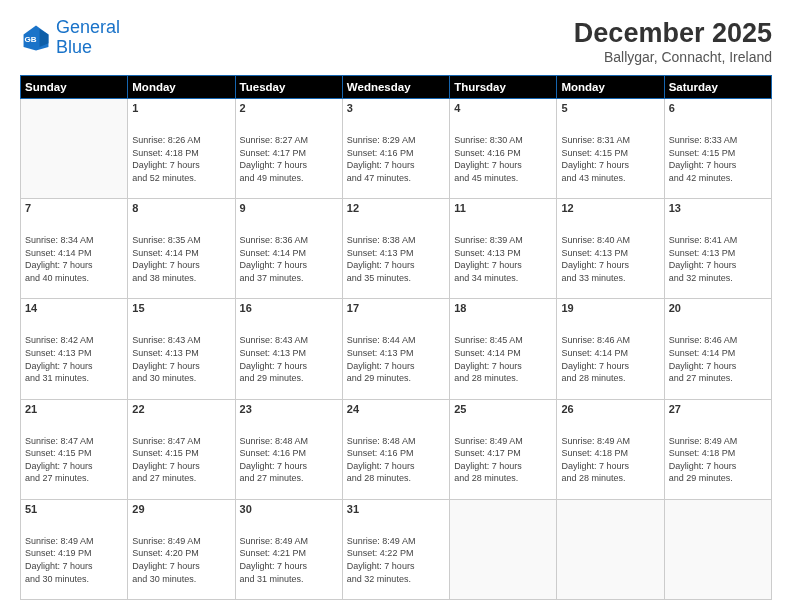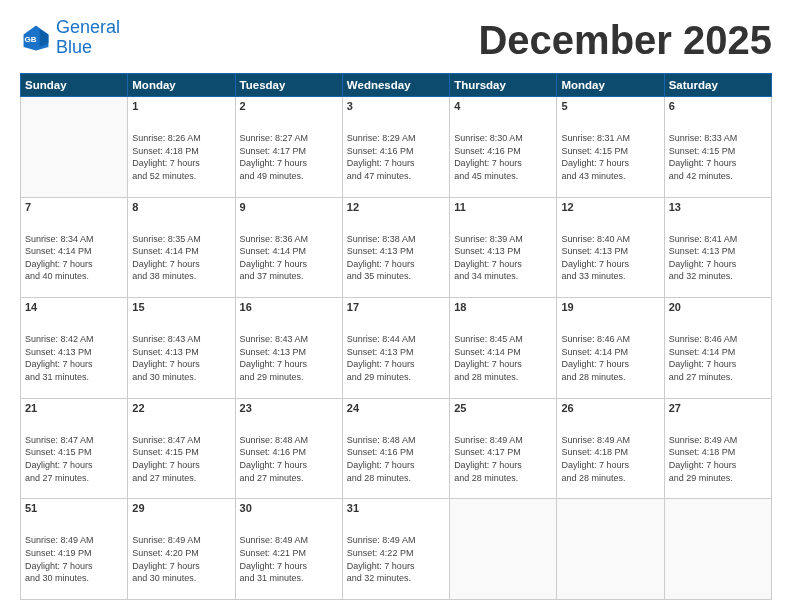--- a/index.html
+++ b/index.html
@@ -38,37 +38,37 @@
       color: #1a73c9;
     }
     .logo-icon {
       width: 32px;
       height: 32px;
     }
     .title-block {
       text-align: right;
     }
     .main-title {
-      font-size: 40px;
+      font-size: 27px;
       font-weight: bold;
       color: #333;
     }
     .sub-title {
       font-size: 14px;
       color: #555;
     }
     .calendar {
       flex: 1;
       border: 1px solid #ccc;
       border-collapse: collapse;
       width: 100%;
       table-layout: fixed;
     }
     .calendar th {
-      background: #0c4a6e;
+      background: #000000;
       color: #fff;
       font-size: 11.5px;
       font-weight: bold;
       padding: 5px 4px;
       text-align: left;
       border: 1px solid #1565b0;
     }
     .calendar td {
       border: 1px solid #ccc;
       vertical-align: top;
@@ -106,20 +106,21 @@
         <polygon points="22,8 32,14 32,24 22,28" fill="#0d5ea8"></polygon>
         <text x="5" y="22" font-size="9" fill="white" font-weight="bold">GB</text>
       </svg>
       <div class="logo-text">
         <div><span>General</span></div>
         <div><span style="color:#1a73c9">Blue</span></div>
       </div>
     </div>
     <div class="title-block">
       <div class="main-title">December 2025</div>
+      <div class="sub-title">Ballygar, Connacht, Ireland</div>
     </div>
   </div>
 
   <table class="calendar">
     <thead>
       <tr>
 
       <th>Sunday</th>
           <th>Monday</th>
           <th>Tuesday</th>

